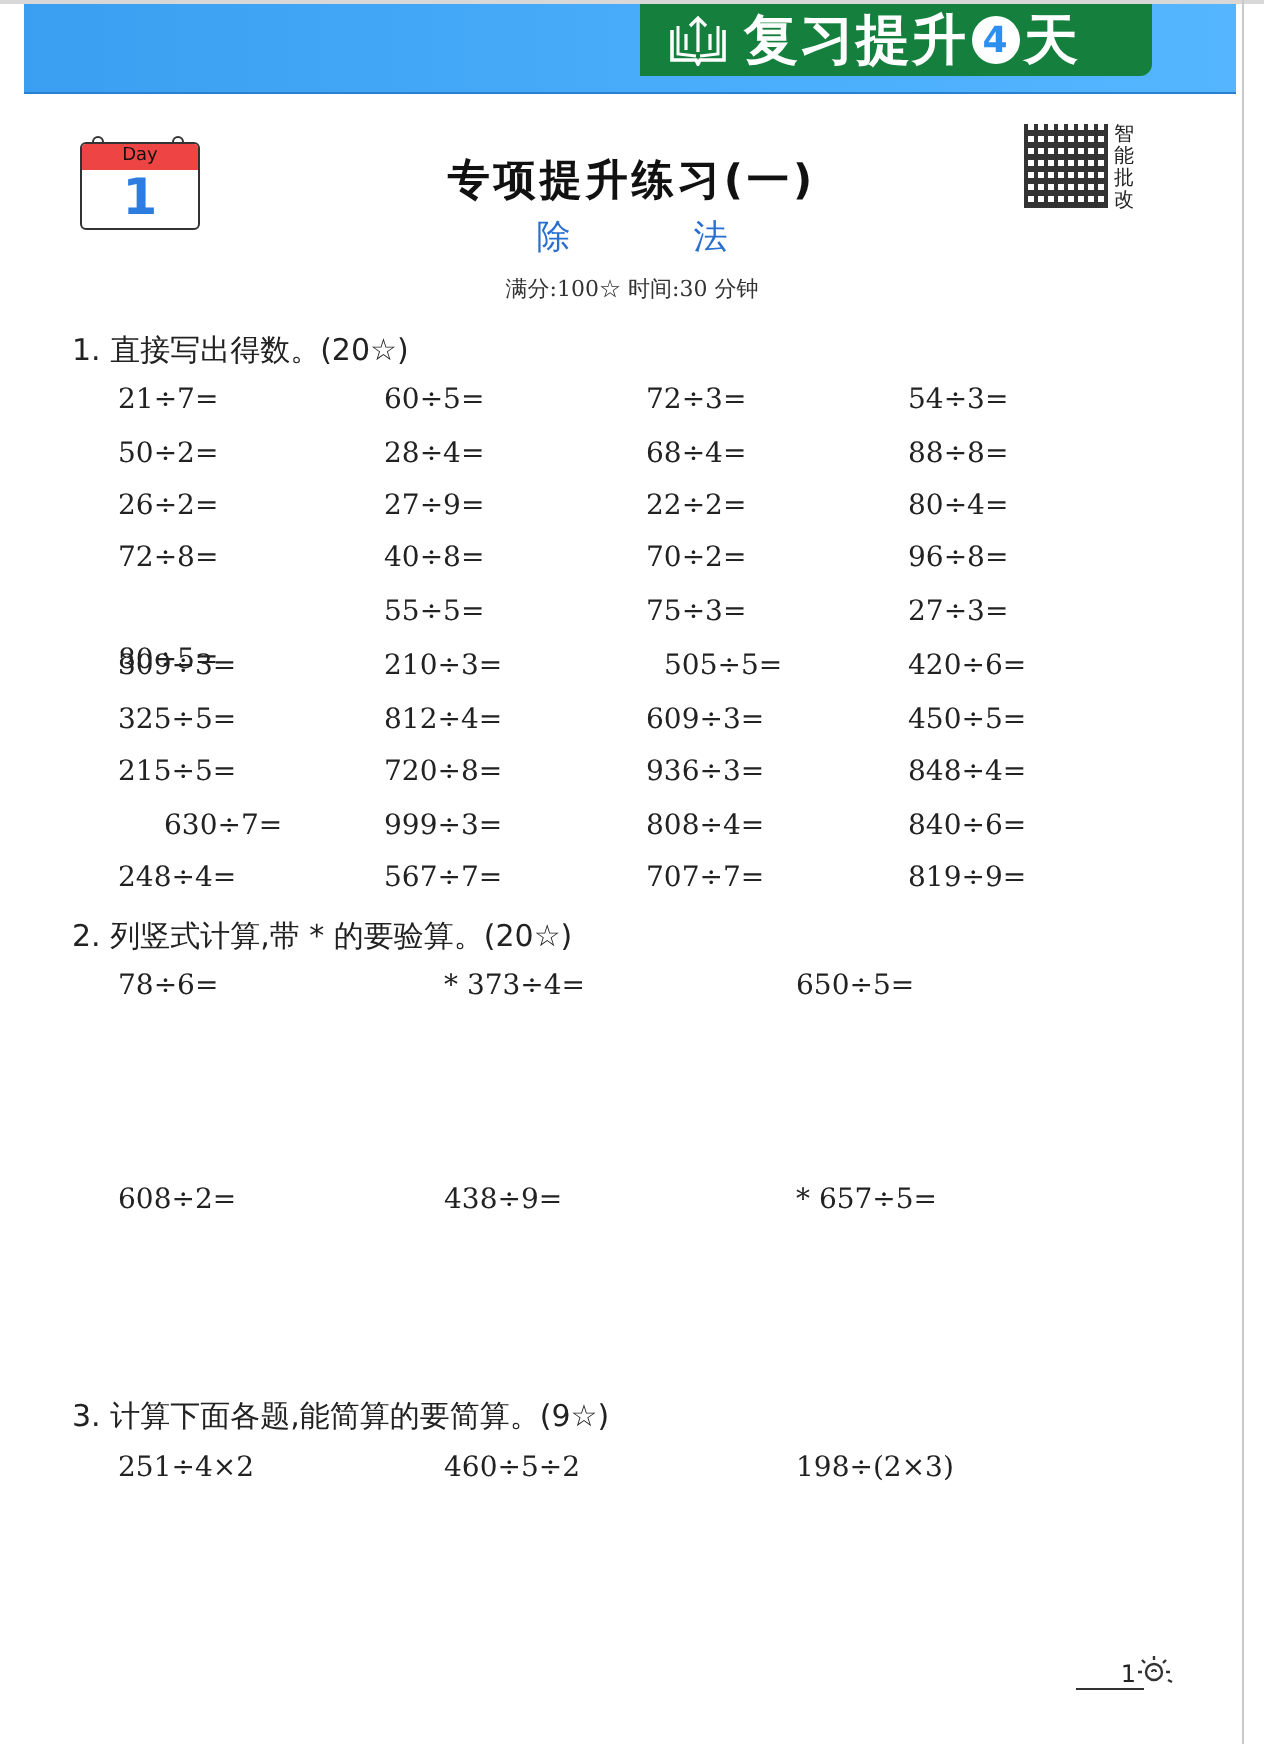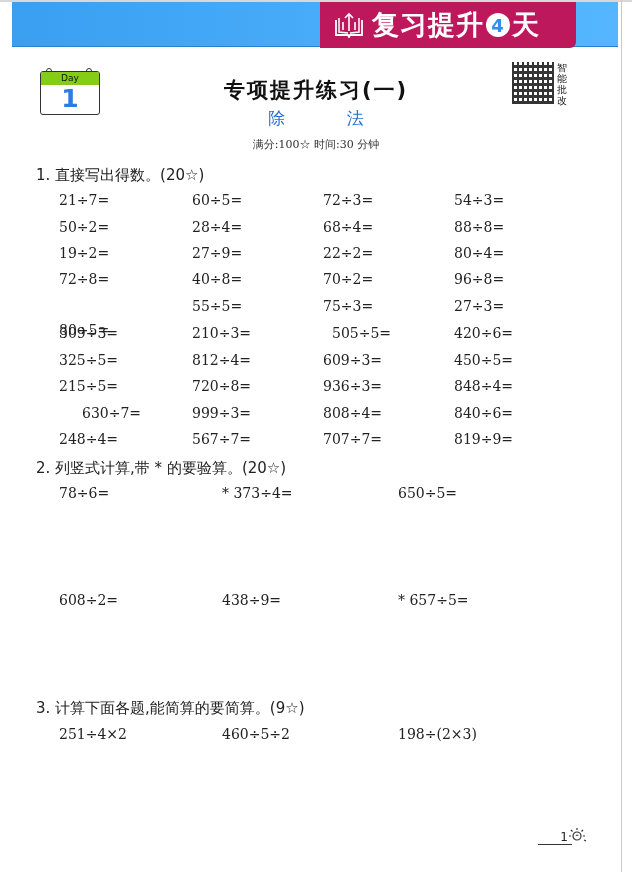--- a/index.html
+++ b/index.html
@@ -9,40 +9,40 @@
   }
   .page-edge { position: absolute; left: 0; top: 0; width: 632px; height: 2px; background: #d8d8d8; }
   .page-right { position: absolute; right: 10px; top: 0; width: 1px; height: 872px; background: #c9c9c9; }
 
   .banner {
     position: absolute; left: 12px; top: 2px; width: 606px; height: 44px;
     background: linear-gradient(90deg, #3a9ff0 0%, #4aaefc 60%, #55b6ff 100%);
     border-bottom: 1px solid #2a7fd0;
   }
   .banner-tab {
-    position: absolute; left: 320px; top: 2px; width: 256px; height: 46px;
-    background: #be185d; border-radius: 0 0 6px 0;
+    position: absolute; left: 320px; top: 2px; width: 256px; height: 36px;
+    background: #15803d; border-radius: 0 0 6px 0;
     display: flex; align-items: center; padding-left: 14px; box-sizing: border-box;
   }
   .banner-title {
     color: #fff; font-family: "DejaVu Sans", sans-serif; font-weight: bold; font-size: 27px; letter-spacing: 1px;
     display: flex; align-items: center;
   }
   .banner-num {
     display: inline-flex; align-items: center; justify-content: center; width: 24px; height: 24px;
     border-radius: 50%; background: #fff; color: #2d8ff0; font-size: 18px; margin: 0 2px;
   }
   .book-icon { width: 30px; height: 26px; margin-right: 8px; }
 
   .day-cal {
     position: absolute; left: 40px; top: 71px; width: 58px; height: 42px;
     border: 1.5px solid #333; border-radius: 3px; background: #fff; overflow: hidden;
   }
   .day-cal .top {
-    height: 13px; background: #84cc16; color: #111; font-family: "DejaVu Sans", sans-serif;
+    height: 13px; background: #ef4444; color: #111; font-family: "DejaVu Sans", sans-serif;
     font-size: 9px; text-align: center; line-height: 13px;
   }
   .day-cal .num {
     text-align: center; font-family: "DejaVu Sans", sans-serif; font-size: 25px; color: #2d7ce0;
     line-height: 28px; font-weight: bold;
   }
   .ring { position: absolute; top: 68px; width: 4px; height: 4px; border-radius: 50%; border: 1px solid #333; background: #fff; }
 
   .title-main {
     position: absolute; left: 0; width: 632px; top: 76px; text-align: center;
@@ -121,21 +121,21 @@
       <span class="cell" style="left: 323px;">72÷3=</span>
       <span class="cell" style="left: 454px;">54÷3=</span>
     </div>
     <div class="grid-row" style="top: 219px;">
       <span class="cell" style="left: 59px;">50÷2=</span>
       <span class="cell" style="left: 192px;">28÷4=</span>
       <span class="cell" style="left: 323px;">68÷4=</span>
       <span class="cell" style="left: 454px;">88÷8=</span>
     </div>
     <div class="grid-row" style="top: 245px;">
-      <span class="cell" style="left: 59px;">19÷2=</span>
+      <span class="cell" style="left: 59px;">26÷2=</span>
       <span class="cell" style="left: 192px;">27÷9=</span>
       <span class="cell" style="left: 323px;">22÷2=</span>
       <span class="cell" style="left: 454px;">80÷4=</span>
     </div>
     <div class="grid-row" style="top: 271px;">
       <span class="cell" style="left: 59px;">72÷8=</span>
       <span class="cell" style="left: 192px;">40÷8=</span>
       <span class="cell" style="left: 323px;">70÷2=</span>
       <span class="cell" style="left: 454px;">96÷8=</span>
     </div>

